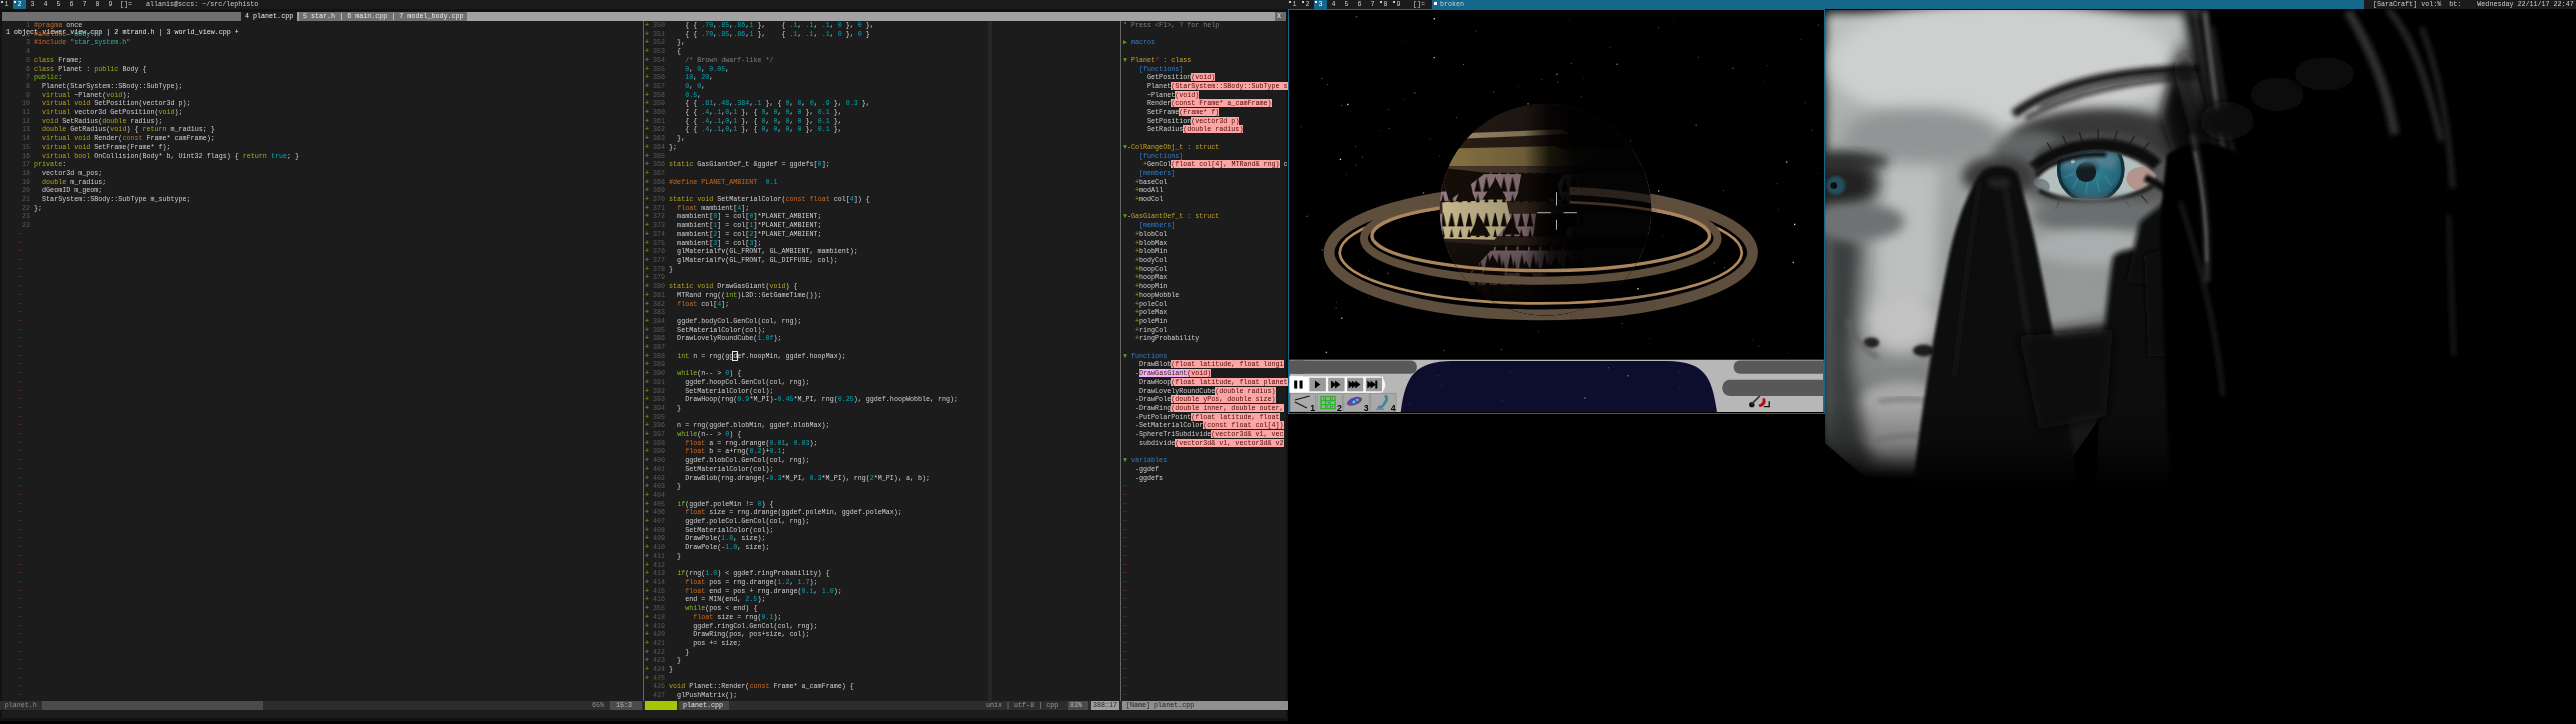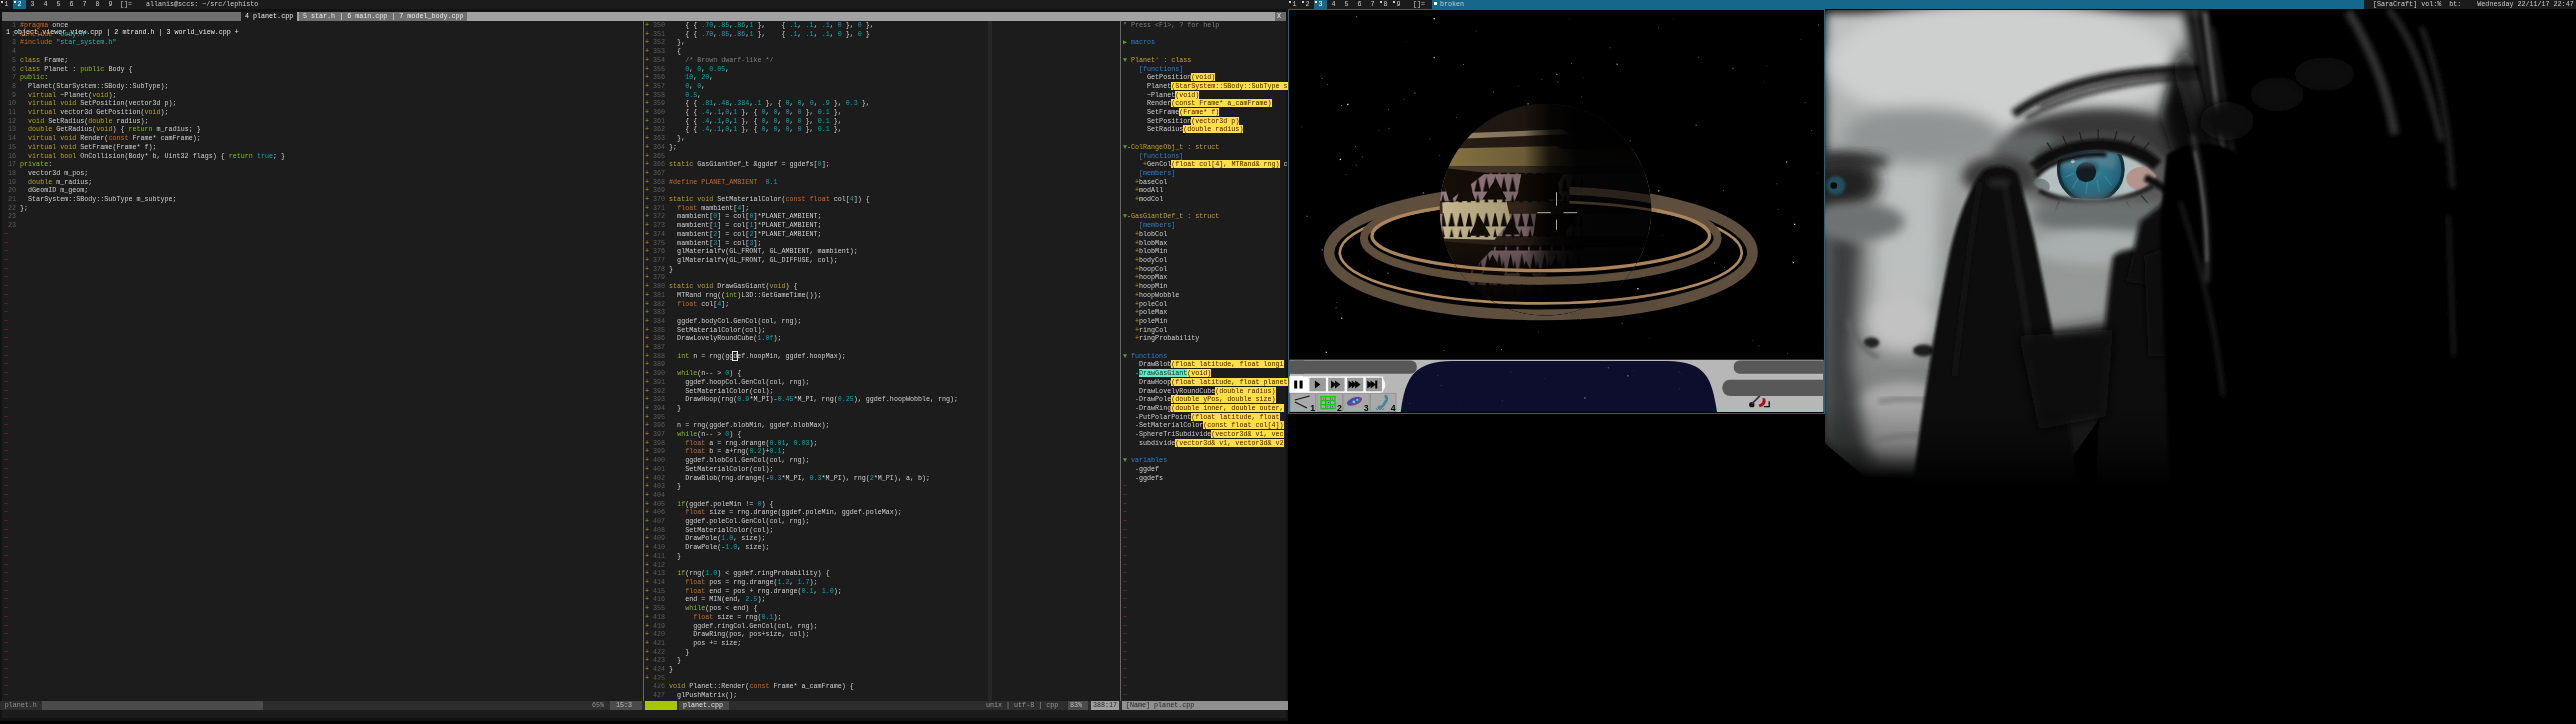--- a/index.html
+++ b/index.html
@@ -14,40 +14,40 @@
 .titlesel{position:absolute;left:144px;top:0;width:932px;height:8.7px;background:#15688c}
 #term{position:absolute;left:0;top:8.7px;width:1288px;height:712px;background:#121212}
 pre.code{position:absolute;font:6.7px/8.7px "Liberation Mono",monospace;color:#cfcfcf;white-space:pre}
 pre.code i{font-style:normal}
 i.c{color:#7d7d7d} i.s{color:#2fb3a6} i.o{color:#cc6a1f} i.t{color:#b5a11f}
 i.k{color:#8ab81e} i.d{color:#00a9b5} i.nt{color:#9c2d2d}
 span.n{color:#5b5b5b}
 i.pl{color:#b0a000}
 i.cur{outline:0.7px solid #e8e8e8;outline-offset:-0.7px}
 i.g{color:#59a016} i.b{color:#2f7fce} i.y{color:#c3a122}
-i.rb{background:#fde047;color:#4e0d08}
+i.rb{background:#fca5a5;color:#4e0d08}
 i.rs{color:#d22}
-i.yb{background:#5eead4;color:#3a3000}
+i.yb{background:#f0abfc;color:#3a3000}
 </style></head><body>
 <div id="root">
     <div id="term"></div>
     <div class="abs" style="left:2px;top:12px;width:1284px;height:706px;background:#1c1c1c"></div>
     <div class="abs" style="left:2px;top:12px;width:1284px;height:8.7px;background:#a2a2a2"></div>
     <div class="abs" style="left:2px;top:12px;width:239px;height:8.7px;background:#6f6f6f"></div>
     <pre class="code" style="left:2px;top:28px;color:#e8e8e8"> 1 object_viewer_view.cpp | 2 mtrand.h | 3 world_view.cpp + </pre>
     <div class="abs" style="left:241px;top:12px;width:56px;height:8.7px;background:#1c1c1c"></div>
     <pre class="code" style="left:241px;top:12px;color:#ececec"> 4 planet.cpp </pre>
     <div class="abs" style="left:299px;top:12px;width:168px;height:8.7px;background:#6f6f6f"></div>
     <pre class="code" style="left:299px;top:12px;color:#e8e8e8"> 5 star.h | 6 main.cpp | 7 model_body.cpp </pre>
     <div class="abs" style="left:1275px;top:12px;width:10.7px;height:8.7px;background:#6a6a6a"></div>
     <pre class="code" style="left:1277px;top:12px;color:#f0f0f0">X</pre>
     <div class="abs" style="left:988px;top:21px;width:4px;height:680px;background:#262626"></div>
     <div class="abs" style="left:643px;top:21px;width:0.7px;height:680px;background:#666"></div>
     <div class="abs" style="left:1120px;top:21px;width:0.7px;height:680px;background:#666"></div>
-    <pre class="code" style="left:4px;top:21px"><span class="n">  1</span> <i class="o">#pragma</i> once
+    <pre class="code" style="left:18px;top:21px"><span class="n">  1</span> <i class="o">#pragma</i> once
 <span class="n">  2</span> <i class="o">#include</i> <i class="s">"body.h"</i>
 <span class="n">  3</span> <i class="o">#include</i> <i class="s">"star_system.h"</i>
 <span class="n">  4</span> 
 <span class="n">  5</span> <i class="t">class</i> Frame;
 <span class="n">  6</span> <i class="t">class</i> Planet : <i class="k">public</i> Body {
 <span class="n">  7</span> <i class="k">public</i>:
 <span class="n">  8</span>   Planet(StarSystem::SBody::SubType);
 <span class="n">  9</span>   <i class="t">virtual</i> ~Planet(<i class="t">void</i>);
 <span class="n"> 10</span>   <i class="t">virtual</i> <i class="t">void</i> SetPosition(vector3d p);
 <span class="n"> 11</span>   <i class="t">virtual</i> vector3d GetPosition(<i class="t">void</i>);

